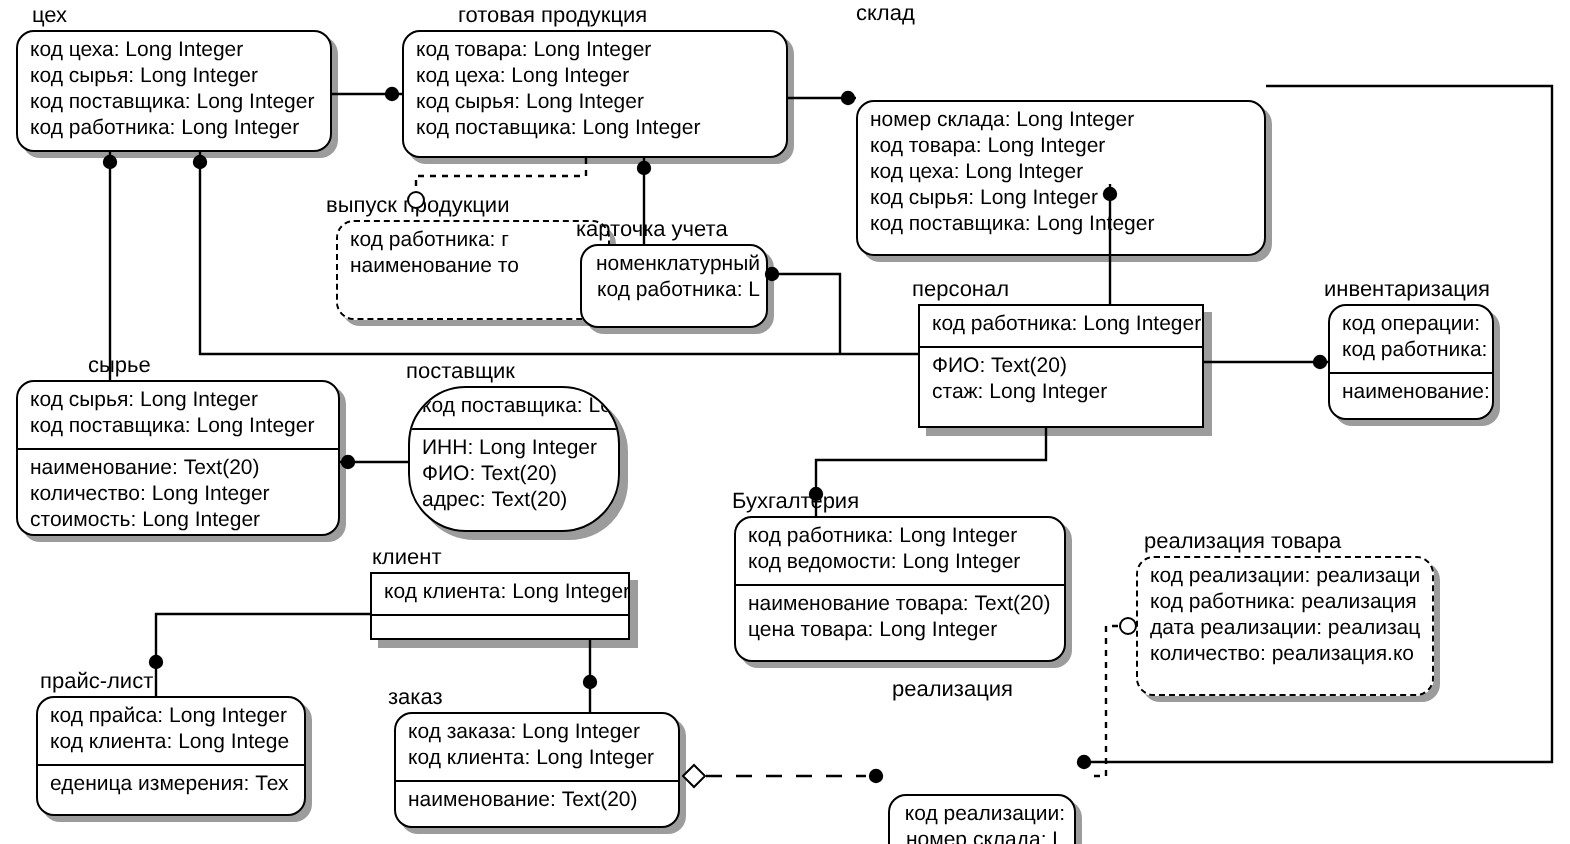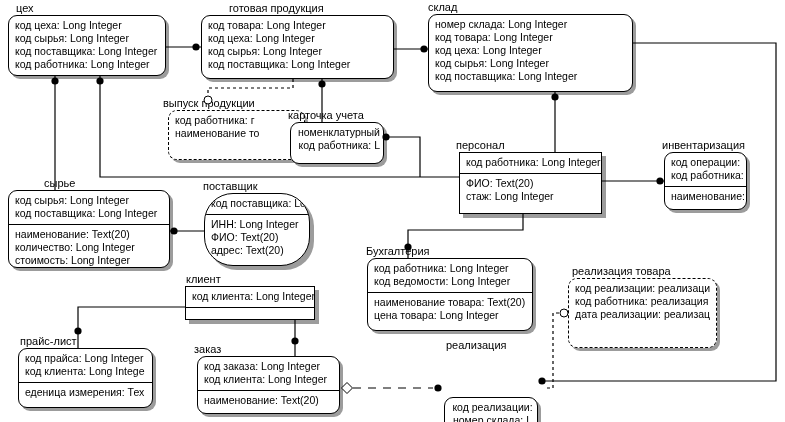--- a/index.html
+++ b/index.html
@@ -49,21 +49,21 @@
           <div class="esec">
             <div class="fld">код товара: Long Integer</div>
             <div class="fld">код цеха: Long Integer</div>
             <div class="fld">код сырья: Long Integer</div>
             <div class="fld">код поставщика: Long Integer</div>
           </div>
         </div>
       </div>
       <div class="entity" style="left: 428px; top: 14px;">
         <div class="etitle" style="left: 0px;">склад</div>
-        <div class="ebox rounded" style="width: 205px; height: 78px;">
+        <div class="ebox rounded" style="width: 205px; height: 78px; margin-top: 36px;">
           <div class="esec">
             <div class="fld">номер склада: Long Integer</div>
             <div class="fld">код товара: Long Integer</div>
             <div class="fld">код цеха: Long Integer</div>
             <div class="fld">код сырья: Long Integer</div>
             <div class="fld">код поставщика: Long Integer</div>
           </div>
         </div>
       </div>
       <div class="entity" style="left: 168px; top: 110px;">
@@ -148,20 +148,21 @@
           </div>
         </div>
       </div>
       <div class="entity" style="left: 568px; top: 278px;">
         <div class="etitle" style="left: 4px;">реализация товара</div>
         <div class="ebox rounded dashed" style="width: 149px; height: 70px;">
           <div class="esec">
             <div class="fld">код реализации: реализаци</div>
             <div class="fld">код работника: реализация</div>
             <div class="fld">дата реализации: реализац</div>
+            <div class="fld">количество: реализация.ко</div>
           </div>
         </div>
       </div>
       <div class="entity" style="left: 185px; top: 286px;">
         <div class="etitle" style="left: 1px;">клиент</div>
         <div class="ebox square" style="width: 130px; height: 34px;">
           <div class="esec">
             <div class="fld">код клиента: Long Integer</div>
           </div>
           <div class="esec"></div>

